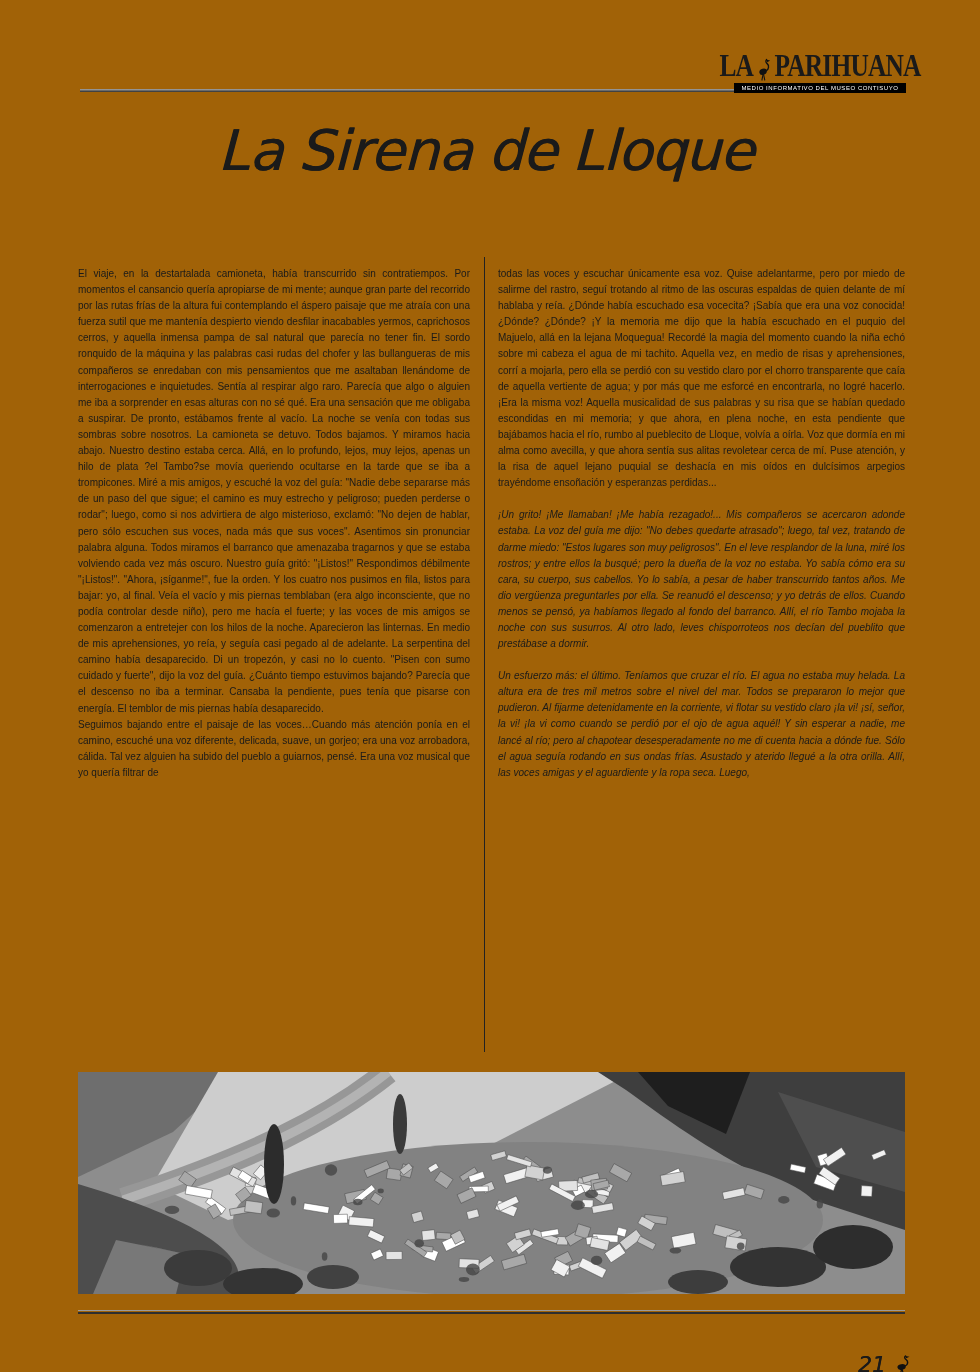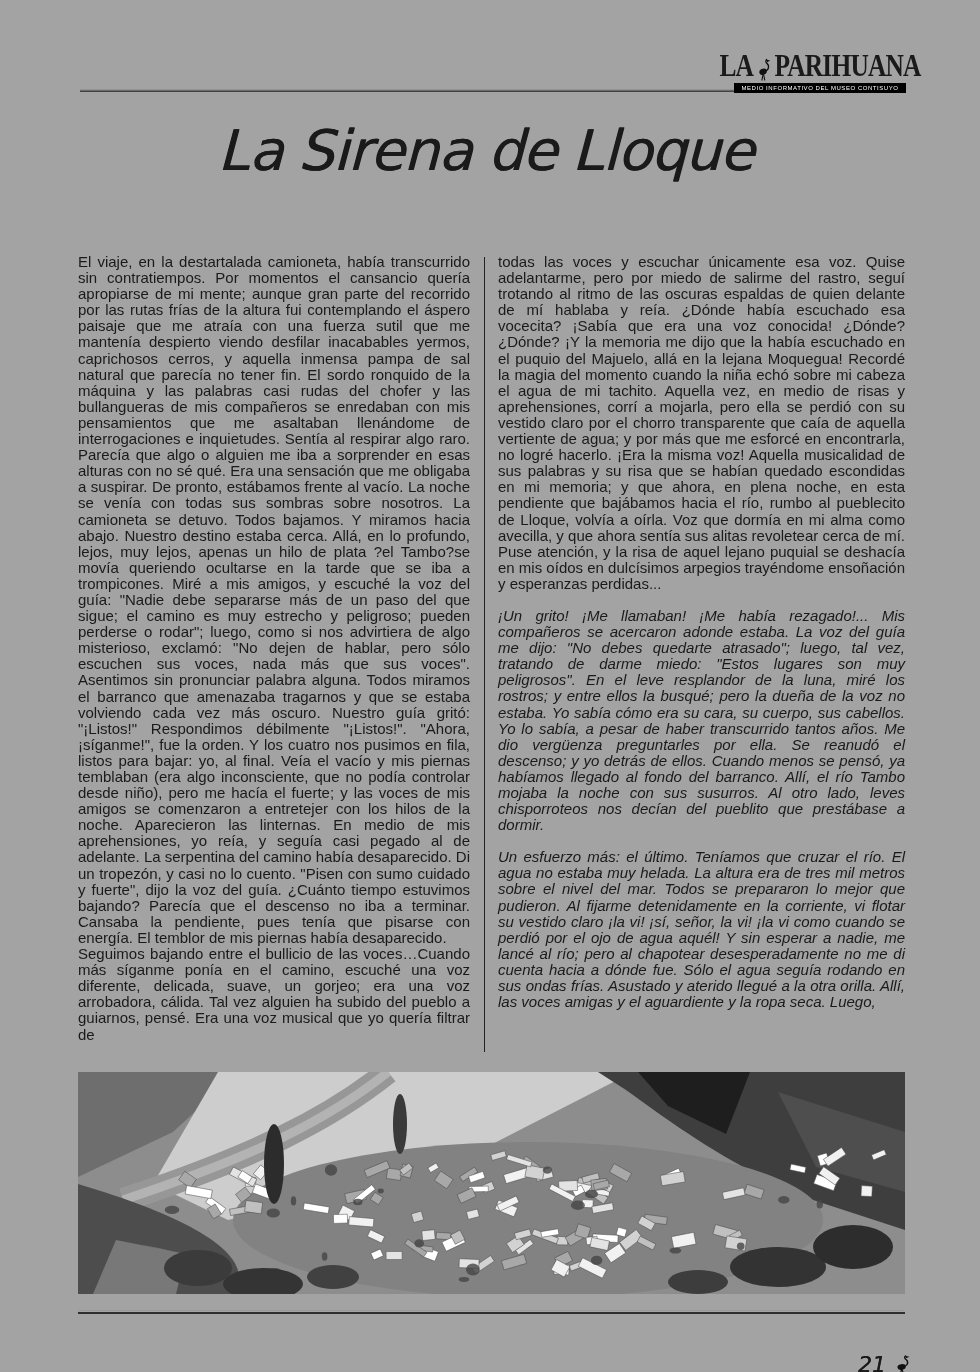--- a/index.html
+++ b/index.html
@@ -1,17 +1,17 @@
 <!DOCTYPE html>
 <html lang="es"><head>
 <meta charset="utf-8">
 <style>
   html,body{margin:0;padding:0;background:#ffffff;}
   .page{
-    position:relative;width:980px;height:1372px;background:#a3a3a3;
+    position:relative;width:980px;height:1372px;background:#a16207;
     font-family:"Liberation Sans",sans-serif;color:#1a1a1a;overflow:hidden;
   }
   
   .header-rule{
     position:absolute;top:89px;left:80px;width:825px;height:3px;
     background:linear-gradient(#a8a8a8,#2e2e2e);
   }
   .masthead{position:absolute;top:50px;right:74px;width:172px;text-align:center;z-index:3;}
   .masthead-title{
     display:flex;align-items:flex-end;justify-content:center;gap:1px;
@@ -29,21 +29,21 @@
     font-family:"DejaVu Sans",sans-serif;font-style:italic;font-size:56px;line-height:1.1;
     letter-spacing:-1px;text-shadow:.6px 0 0 currentColor;transform:skewX(-4deg);
   }
   .article-byline{
     position:absolute;top:198px;left:0;width:752px;text-align:right;
     font-family:"DejaVu Sans",sans-serif;font-style:italic;font-size:21px;
     text-shadow:.3px 0 0 currentColor;
   }
   
   .columns{position:absolute;top:254px;left:78px;width:827px;height:800px;}
-  .col{position:absolute;top:0;text-align:justify;font-size:15px;line-height:16.1px;}
+  .col{position:absolute;top:12px;text-align:justify;font-size:10px;line-height:16.1px;}
   .col-left{left:0;width:392px;}
   .col-right{right:0;width:407px;}
   .col p{margin:0;}
   .col-right p + p{margin-top:16px;font-style:italic;}
   .column-divider{position:absolute;left:406px;top:3px;width:1px;height:795px;background:#222;}
   
   .photo{position:absolute;top:1072px;left:78px;width:827px;height:222px;background:#8d8d8d;}
   .photo svg{display:block;width:100%;height:100%;}
   
   .footer-rule-light{position:absolute;top:1310px;left:78px;width:827px;height:0;border-top:1px solid #9a9a9a;}
@@ -74,21 +74,21 @@
       <span>PARIHUANA</span>
     </div>
     <div class="masthead-tagline">MEDIO INFORMATIVO DEL MUSEO CONTISUYO</div>
   </div>
 
   <div class="article-title">La Sirena de Lloque</div>
 
   <div class="columns">
     <div class="col col-left">
       <p>El viaje, en la destartalada camioneta, había transcurrido sin contratiempos. Por momentos el cansancio quería apropiarse de mi mente; aunque gran parte del recorrido por las rutas frías de la altura fui  contemplando el áspero paisaje que me atraía con una fuerza sutil que me mantenía despierto viendo desfilar inacabables yermos, caprichosos cerros, y aquella inmensa pampa de sal natural que parecía no tener fin. El sordo ronquido de la máquina y las palabras casi rudas del chofer y las bullangueras de mis compañeros se enredaban con mis pensamientos que me asaltaban llenándome de interrogaciones e inquietudes. Sentía al respirar algo raro. Parecía que algo o alguien me iba a sorprender en esas alturas con no sé qué. Era una sensación que me obligaba a suspirar. De pronto, estábamos frente al vacío. La noche se venía con todas sus sombras sobre nosotros. La camioneta se detuvo. Todos bajamos. Y miramos hacia abajo. Nuestro destino estaba cerca. Allá, en lo profundo, lejos, muy lejos, apenas un hilo de plata ?el Tambo?se movía queriendo ocultarse en la tarde que se iba a trompicones. Miré a mis amigos, y escuché la voz del guía: "Nadie debe separarse más de un paso del que sigue; el camino es muy estrecho y peligroso; pueden perderse o rodar"; luego, como si nos advirtiera de algo misterioso, exclamó: "No dejen de hablar, pero sólo escuchen sus voces, nada más que sus voces". Asentimos sin pronunciar palabra alguna. Todos miramos el barranco que amenazaba tragarnos y que se estaba volviendo cada vez más oscuro. Nuestro guía gritó: "¡Listos!" Respondimos débilmente "¡Listos!". "Ahora, ¡síganme!", fue la orden. Y los cuatro nos pusimos en fila, listos para bajar: yo, al final. Veía el vacío y mis piernas temblaban (era algo inconsciente, que no podía controlar desde niño), pero me hacía el fuerte; y las voces de mis amigos se comenzaron a entretejer con los hilos de la noche. Aparecieron las linternas. En medio de mis aprehensiones, yo reía, y seguía casi pegado al de adelante. La serpentina del camino había desaparecido. Di un tropezón, y casi no lo cuento. "Pisen con sumo cuidado y fuerte", dijo la voz del guía. ¿Cuánto tiempo estuvimos bajando? Parecía que el descenso no iba a terminar. Cansaba la pendiente, pues tenía que pisarse con energía. El temblor de mis piernas había desaparecido.</p>
-      <p>Seguimos bajando entre el bullicio de las voces…Cuando más síganme ponía en el camino, escuché una voz diferente, delicada, suave, un gorjeo; era una voz arrobadora, cálida. Tal vez alguien ha subido del pueblo a guiarnos, pensé. Era una voz musical que yo quería filtrar de</p>
+      <p>Seguimos bajando entre el paisaje de las voces…Cuando más atención ponía en el camino, escuché una voz diferente, delicada, suave, un gorjeo; era una voz arrobadora, cálida. Tal vez alguien ha subido del pueblo a guiarnos, pensé. Era una voz musical que yo quería filtrar de</p>
     </div>
     <div class="column-divider"></div>
     <div class="col col-right">
       <p>todas las voces y escuchar únicamente esa voz. Quise adelantarme, pero por miedo de salirme del rastro, seguí trotando al ritmo de las oscuras espaldas de quien delante de mí hablaba y reía. ¿Dónde había escuchado esa vocecita? ¡Sabía que era una voz conocida! ¿Dónde? ¿Dónde? ¡Y la memoria me dijo que la había escuchado en el puquio del Majuelo, allá en la lejana Moquegua! Recordé la magia del momento cuando la niña echó sobre mi cabeza el agua de mi tachito. Aquella vez, en medio de risas y aprehensiones, corrí a mojarla, pero ella se perdió con su vestido claro por el chorro transparente que caía de aquella vertiente de agua; y por más que me esforcé en encontrarla, no logré hacerlo. ¡Era la misma voz! Aquella musicalidad de sus palabras y su risa que se habían quedado escondidas en mi memoria; y que ahora, en plena noche, en esta pendiente que bajábamos hacia el río, rumbo al pueblecito de Lloque, volvía a oírla. Voz que dormía en mi alma como avecilla, y que ahora sentía sus alitas revoletear cerca de mí. Puse atención, y la risa de aquel lejano puquial se deshacía en mis oídos en dulcísimos arpegios trayéndome ensoñación y esperanzas perdidas...</p>
       <p>¡Un grito! ¡Me llamaban! ¡Me había rezagado!... Mis compañeros se acercaron adonde estaba. La voz del guía me dijo: "No debes quedarte atrasado"; luego, tal vez, tratando de darme miedo: "Estos lugares son muy peligrosos". En el leve resplandor de la luna, miré los rostros; y entre ellos la busqué; pero la dueña de la voz no estaba. Yo sabía cómo era su cara, su cuerpo, sus cabellos. Yo lo sabía, a pesar de haber transcurrido tantos años. Me dio vergüenza preguntarles por ella. Se reanudó el descenso; y yo detrás de ellos. Cuando menos se pensó, ya habíamos llegado al fondo del barranco. Allí, el río Tambo mojaba la noche con sus susurros. Al otro lado, leves chisporroteos nos decían del pueblito que prestábase a dormir.</p>
       <p>Un esfuerzo más: el último. Teníamos que cruzar el río. El agua no estaba muy helada. La altura era de tres mil metros sobre el nivel del mar. Todos se prepararon lo mejor que pudieron. Al fijarme detenidamente en la corriente, vi flotar su vestido claro ¡la vi! ¡sí, señor, la vi! ¡la vi como cuando se perdió por el ojo de agua aquél! Y sin esperar a nadie, me lancé al río; pero al chapotear desesperadamente no me di cuenta hacia a dónde fue. Sólo el agua seguía rodando en sus ondas frías. Asustado y aterido llegué a la otra orilla. Allí, las voces amigas y el aguardiente y la ropa seca. Luego,</p>
     </div>
   </div>
 
   <div class="photo" role="img" aria-label="Fotografía en blanco y negro: vista aérea del pueblecito de Lloque con techos claros, el río Tambo al fondo y cerros oscuros alrededor">

